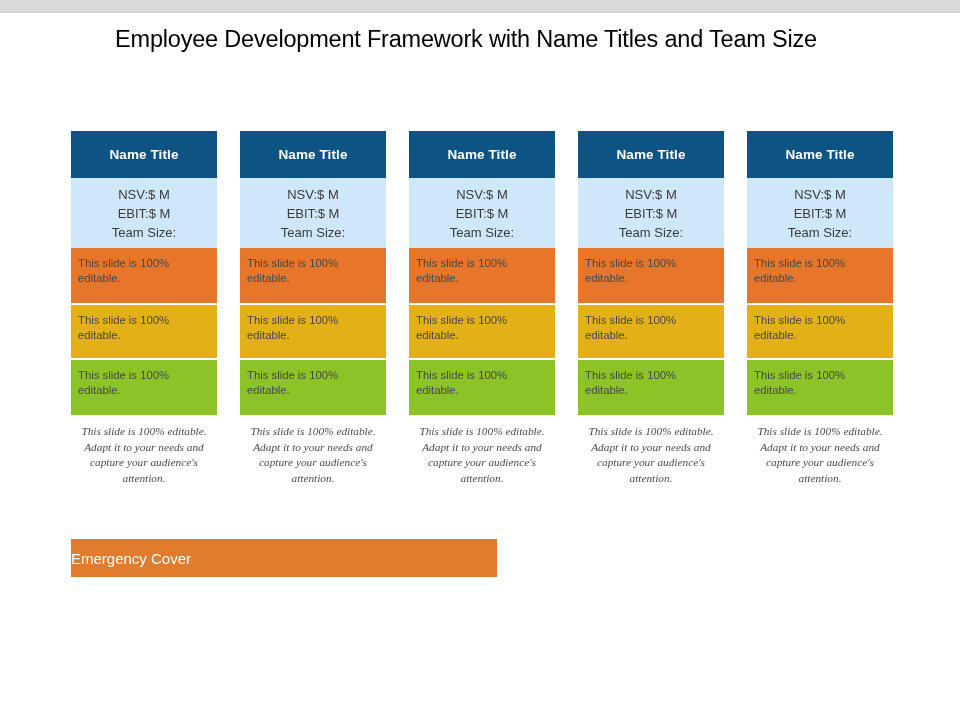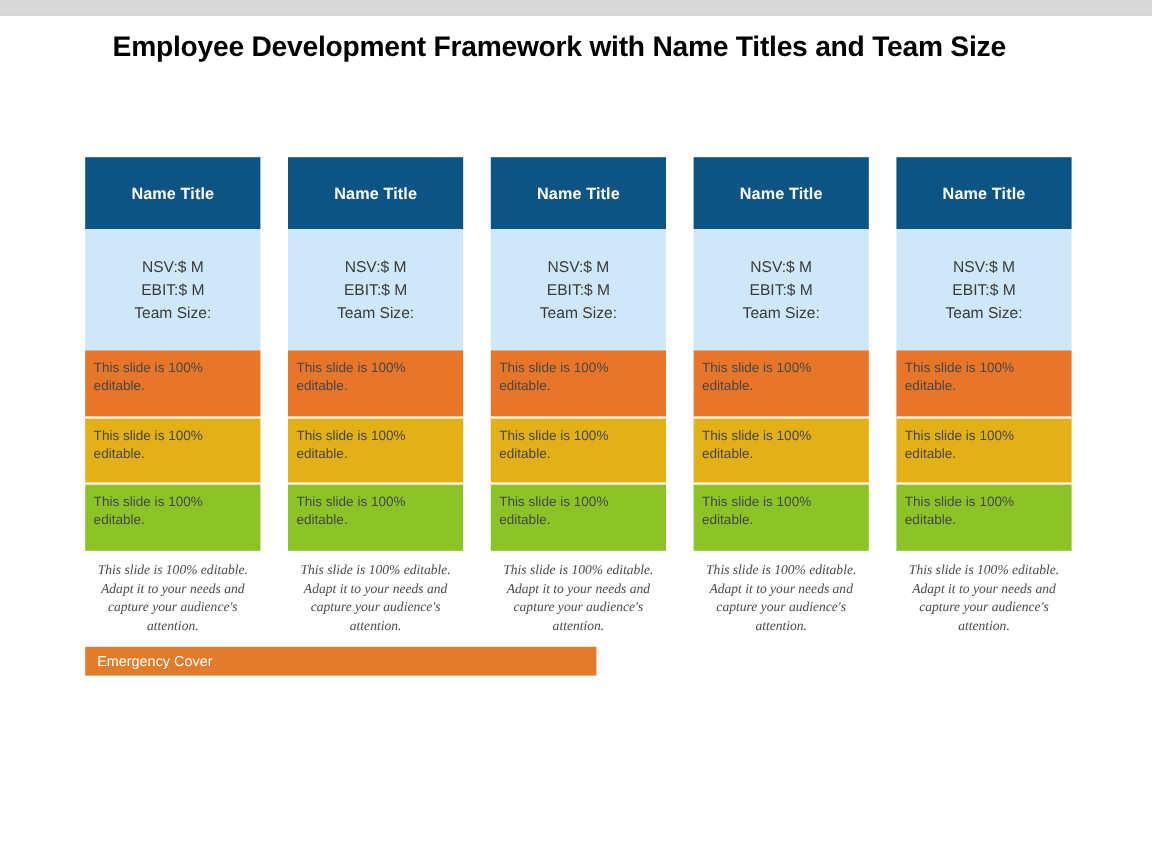--- a/index.html
+++ b/index.html
@@ -27,21 +27,21 @@
   }
 
   
   .slide-title {
     position: absolute;
     left: 0;
     top: 26px;
     width: 932px;
     text-align: center;
     font-size: 23.5px;
-    font-weight: bold;
+    font-weight: normal;
     color: #000000;
     letter-spacing: -0.2px;
     white-space: nowrap;
   }
 
   
   .columns {
     position: absolute;
     left: 71px;
     top: 131px;
@@ -49,33 +49,33 @@
     display: flex;
     justify-content: space-between;
   }
   .column {
     width: 146px;
     display: flex;
     flex-direction: column;
   }
 
   .col-header {
-    height: 60px;
+    height: 47px;
     background: #0d5484;
     color: #ffffff;
     font-size: 13.5px;
     font-weight: bold;
     display: flex;
     align-items: center;
     justify-content: center;
     letter-spacing: 0.1px;
   }
 
   .col-stats {
-    height: 101px;
+    height: 70px;
     background: #cfe8f9;
     color: #3a3a3a;
     font-size: 13px;
     line-height: 19px;
     display: flex;
     flex-direction: column;
     align-items: center;
     justify-content: center;
     text-align: center;
   }
@@ -105,26 +105,25 @@
   }
 
   
   .legend {
     position: absolute;
     left: 71px;
     top: 539px;
     width: 426px;
   }
   .legend-bar {
-    height: 24px;
+    height: 38px;
     display: flex;
     align-items: center;
     color: #ffffff;
-    font-size: 12px;
-    padding-left: 10px;
+    font-size: 15px;
     box-sizing: border-box;
     margin-bottom: 4px;
   }
   .legend-1 { background: #e07c2b; }
   .legend-2 { background: #8cc427; }
   .legend-3 { background: #f96e11; margin-bottom: 0; }
 </style>
 </head>
 <body>
 

